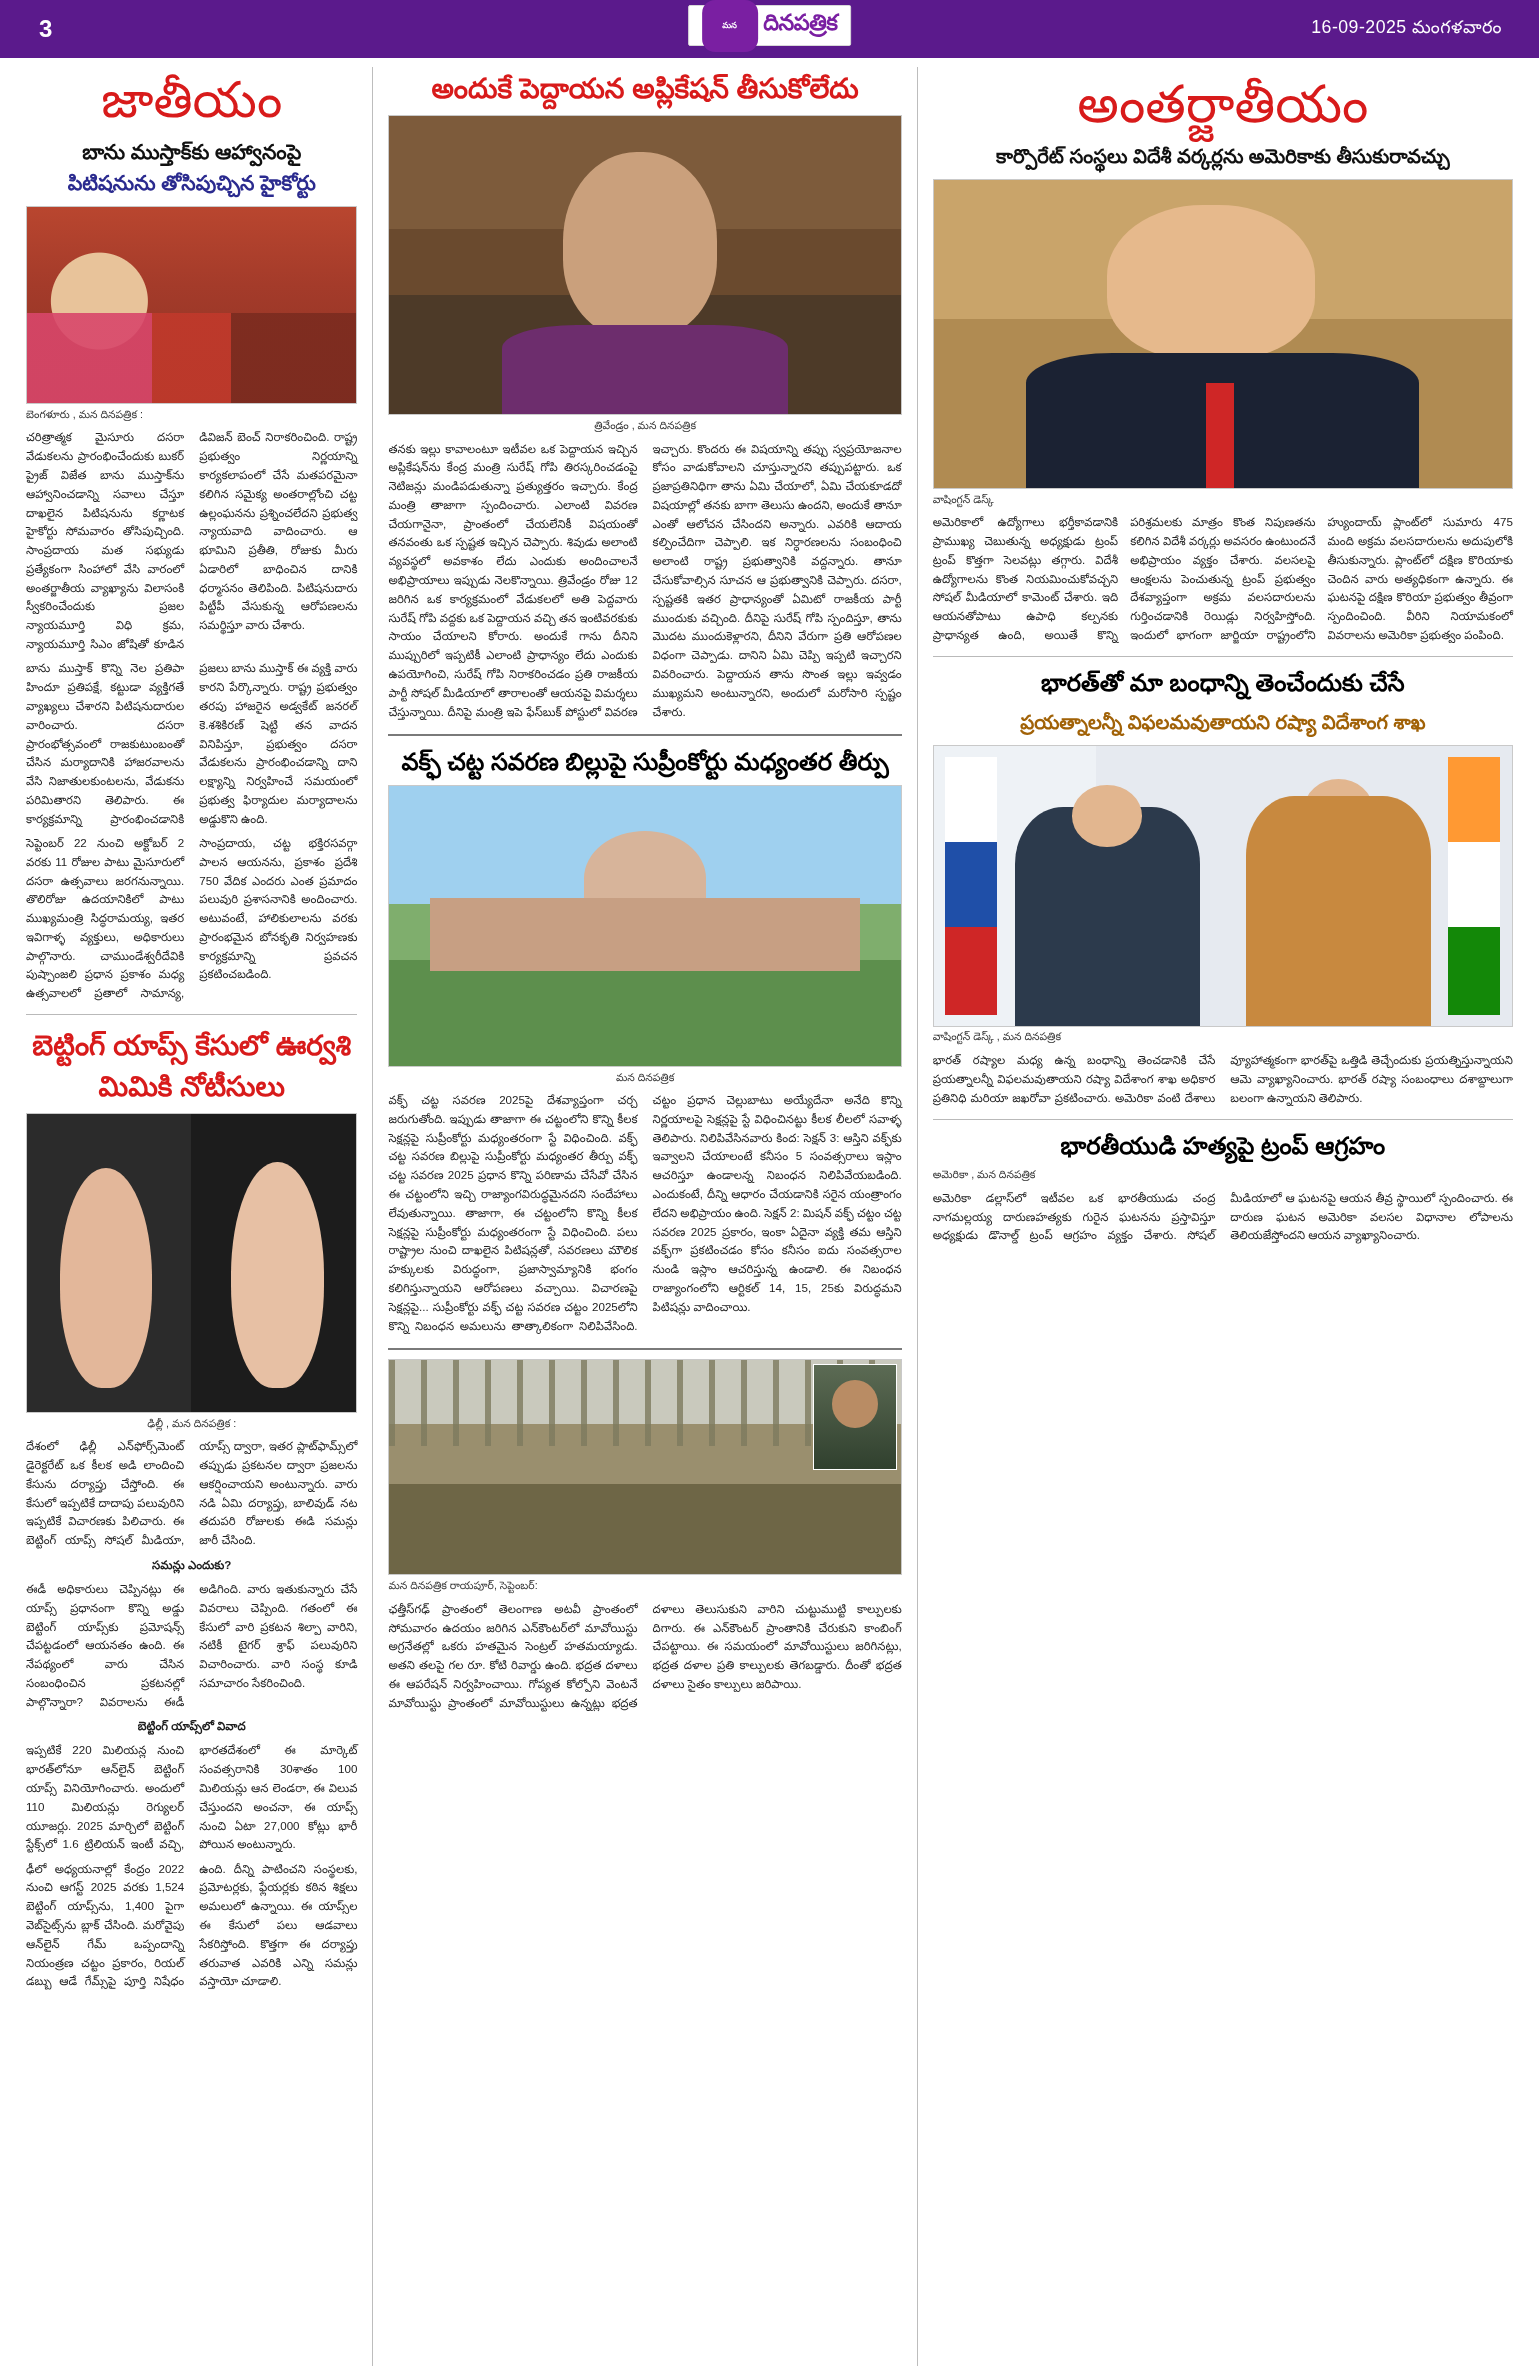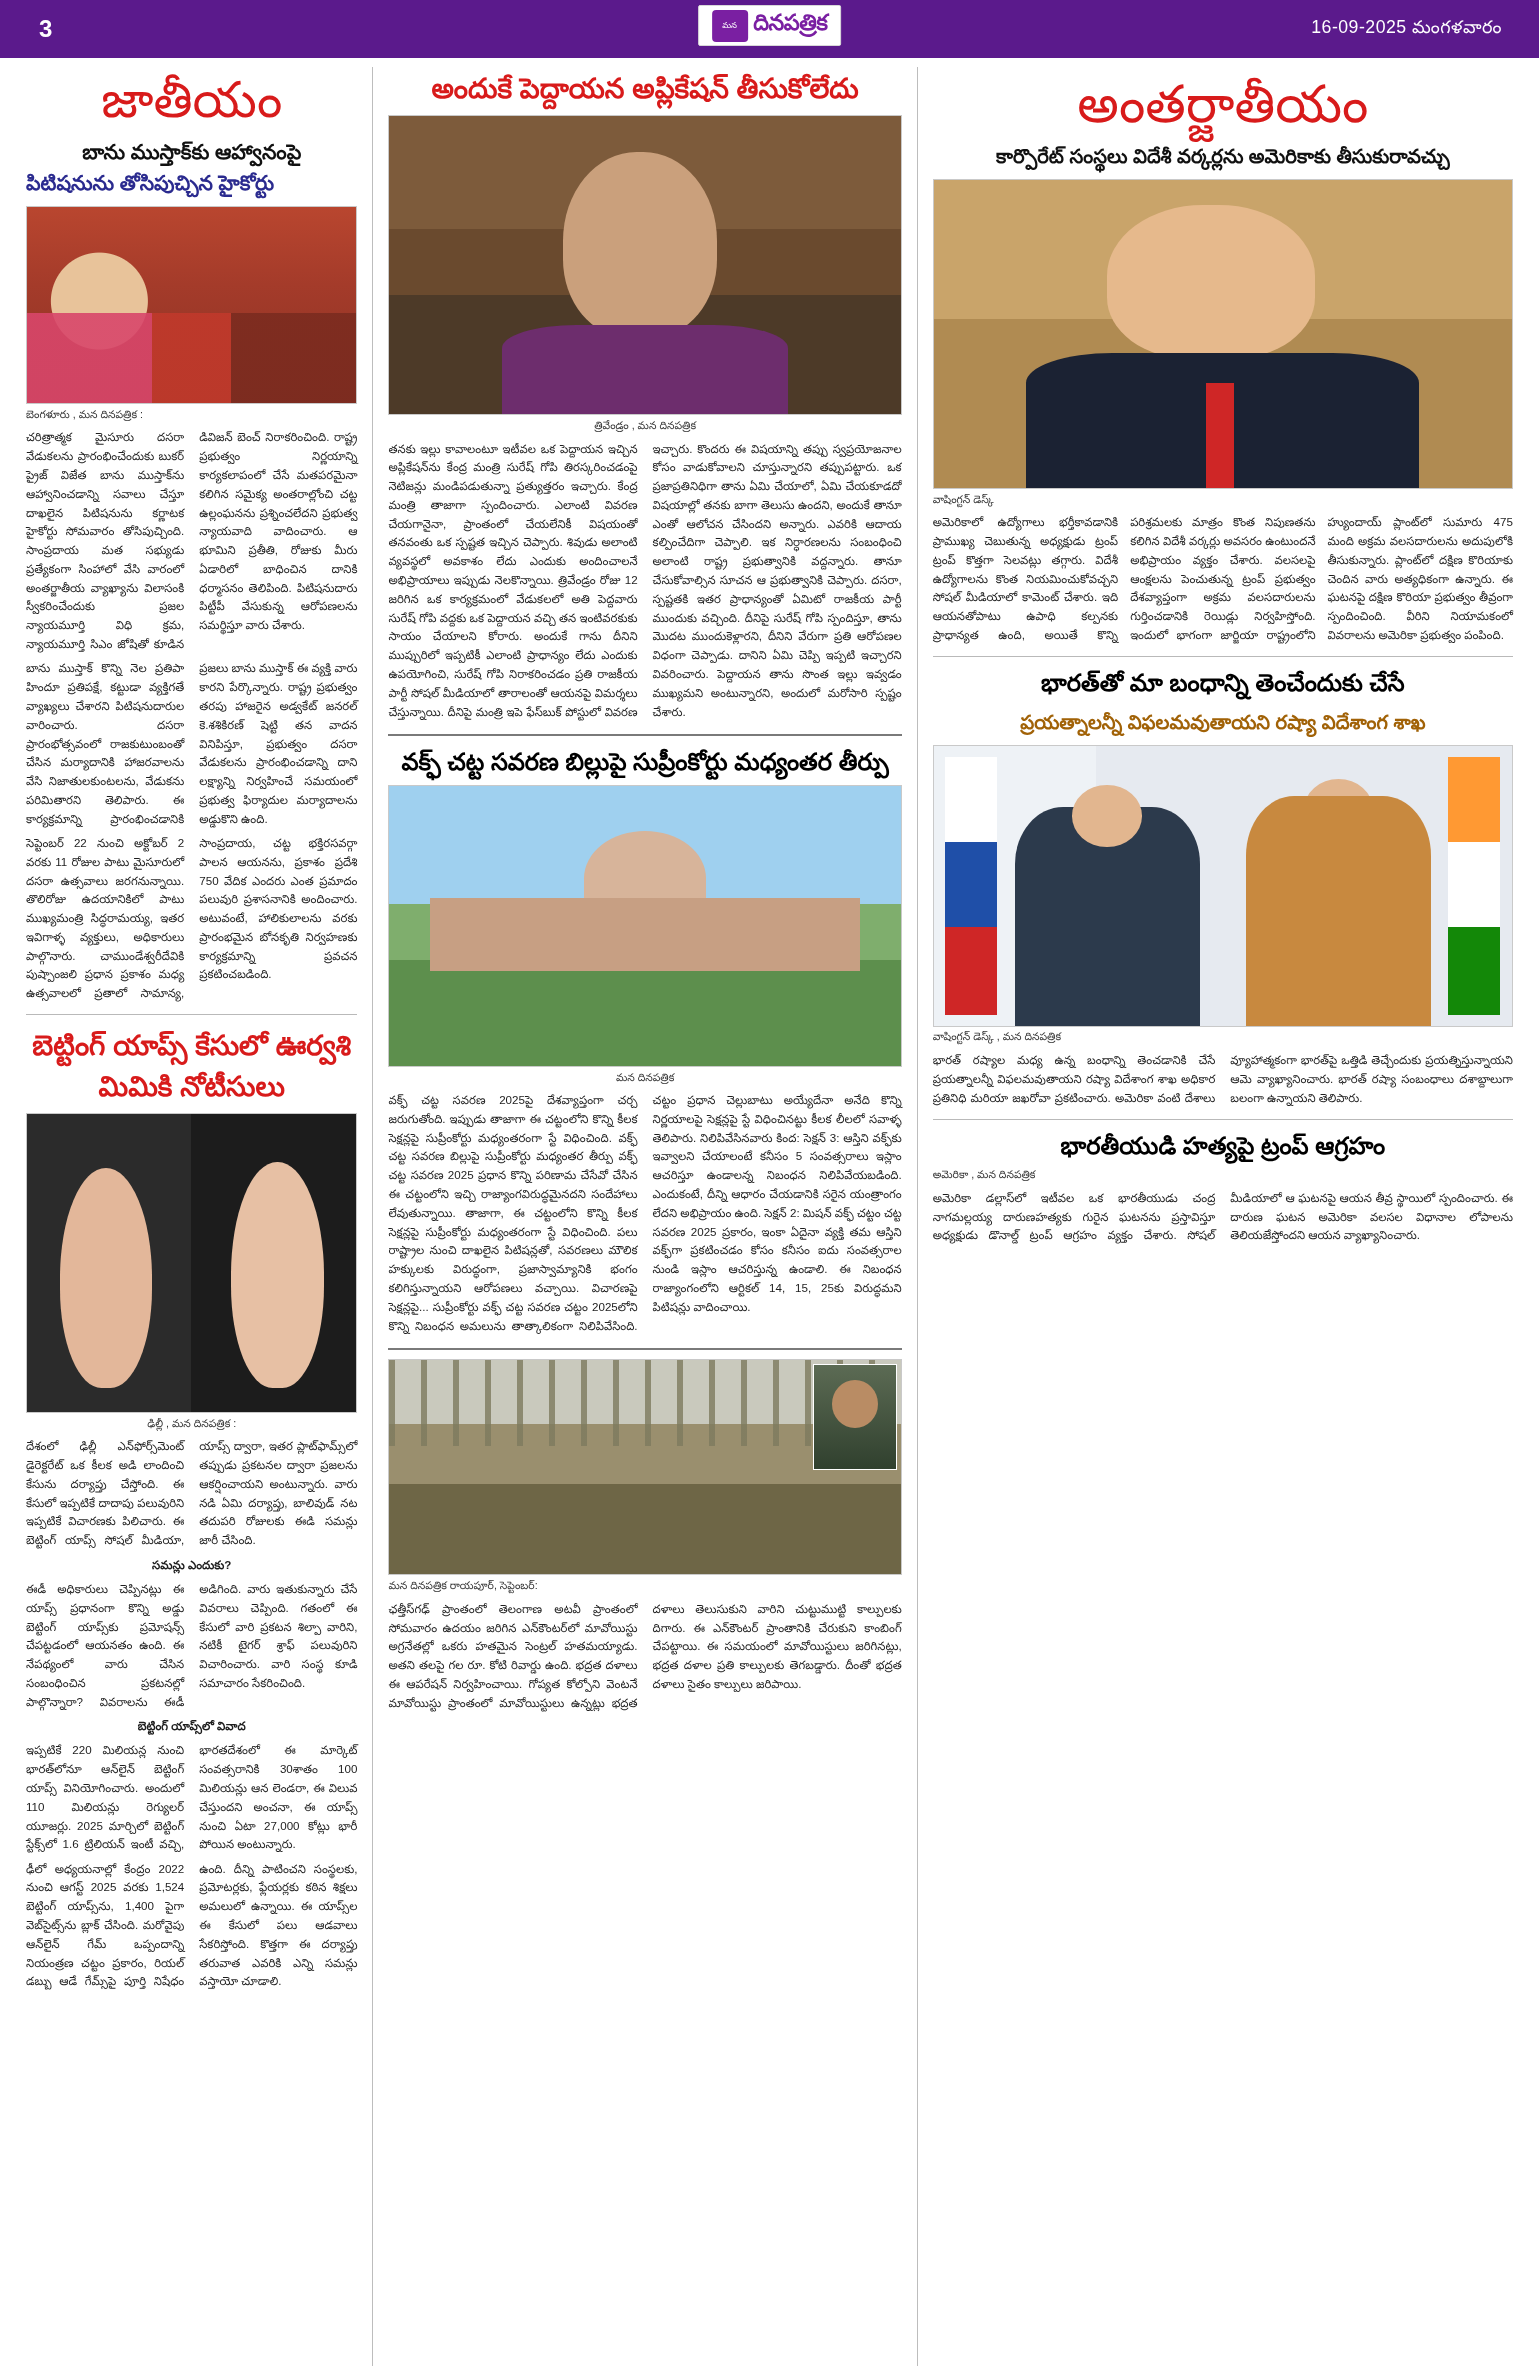--- a/index.html
+++ b/index.html
@@ -21,23 +21,23 @@
   }
   .masthead .logo-wrap{
     position:absolute;left:50%;transform:translateX(-50%);
     top:50%;margin-top:-24px;
     background:#ffffff;border:0.9px solid #d8d8d8;
     padding:3.7px 13px;border-radius:1.9px;
     display:flex;align-items:center;gap:5.6px;
     height:41px;box-sizing:border-box;
   }
   .logo-mark{
-    width:32px;height:28px;background:#7a1fa2;border-radius:4px;
+    width:32px;height:28px;background:#7a1fa2;border-radius:13px;
     color:#fff;font-size:8.4px;line-height:9.3px;display:flex;align-items:center;
-    justify-content:center;text-align:center;padding:2px;
+    justify-content:center;text-align:center;padding:12px;font-weight:bold;
   }
   .logo-text{color:#7a1fa2;font-size:22.4px;font-weight:bold;letter-spacing:-0.5px;}
   .masthead .dateline{
     position:absolute;right:37px;color:#ffffff;font-size:17.7px;letter-spacing:0.5px;
   }
 
   
   .page{
     position:absolute;left:0;top:58px;width:1539px;height:2319px;
     box-sizing:border-box;
@@ -64,21 +64,21 @@
   .section-title{
     color:#d81b1b;font-weight:normal;text-align:center;line-height:1;
   }
   .h-national{font-size:50px;margin:7.5px 0 13px 0;}
   .h-international{font-size:52px;margin:11px 0 13px 0;}
   .sub-head{
     text-align:center;font-size:20.5px;font-weight:bold;color:#111;line-height:1.35;
     margin:1.9px 0 3.7px 0;
   }
   .sub-head2{
-    text-align:left;font-size:20.5px;font-weight:bold;color:#2b2b8f;line-height:1.35;
+    text-align:center;font-size:20.5px;font-weight:bold;color:#2b2b8f;line-height:1.35;
     margin:0 0 9.3px 0;
   }
   .red-head{
     color:#d81b1b;font-weight:bold;text-align:center;font-size:28px;line-height:1.25;
     margin:13px 0 9.3px 0;
   }
   .red-head-sm{
     color:#000000;font-weight:bold;text-align:center;font-size:24px;line-height:1.25;
     margin:11.2px 0 7.5px 0;
   }

